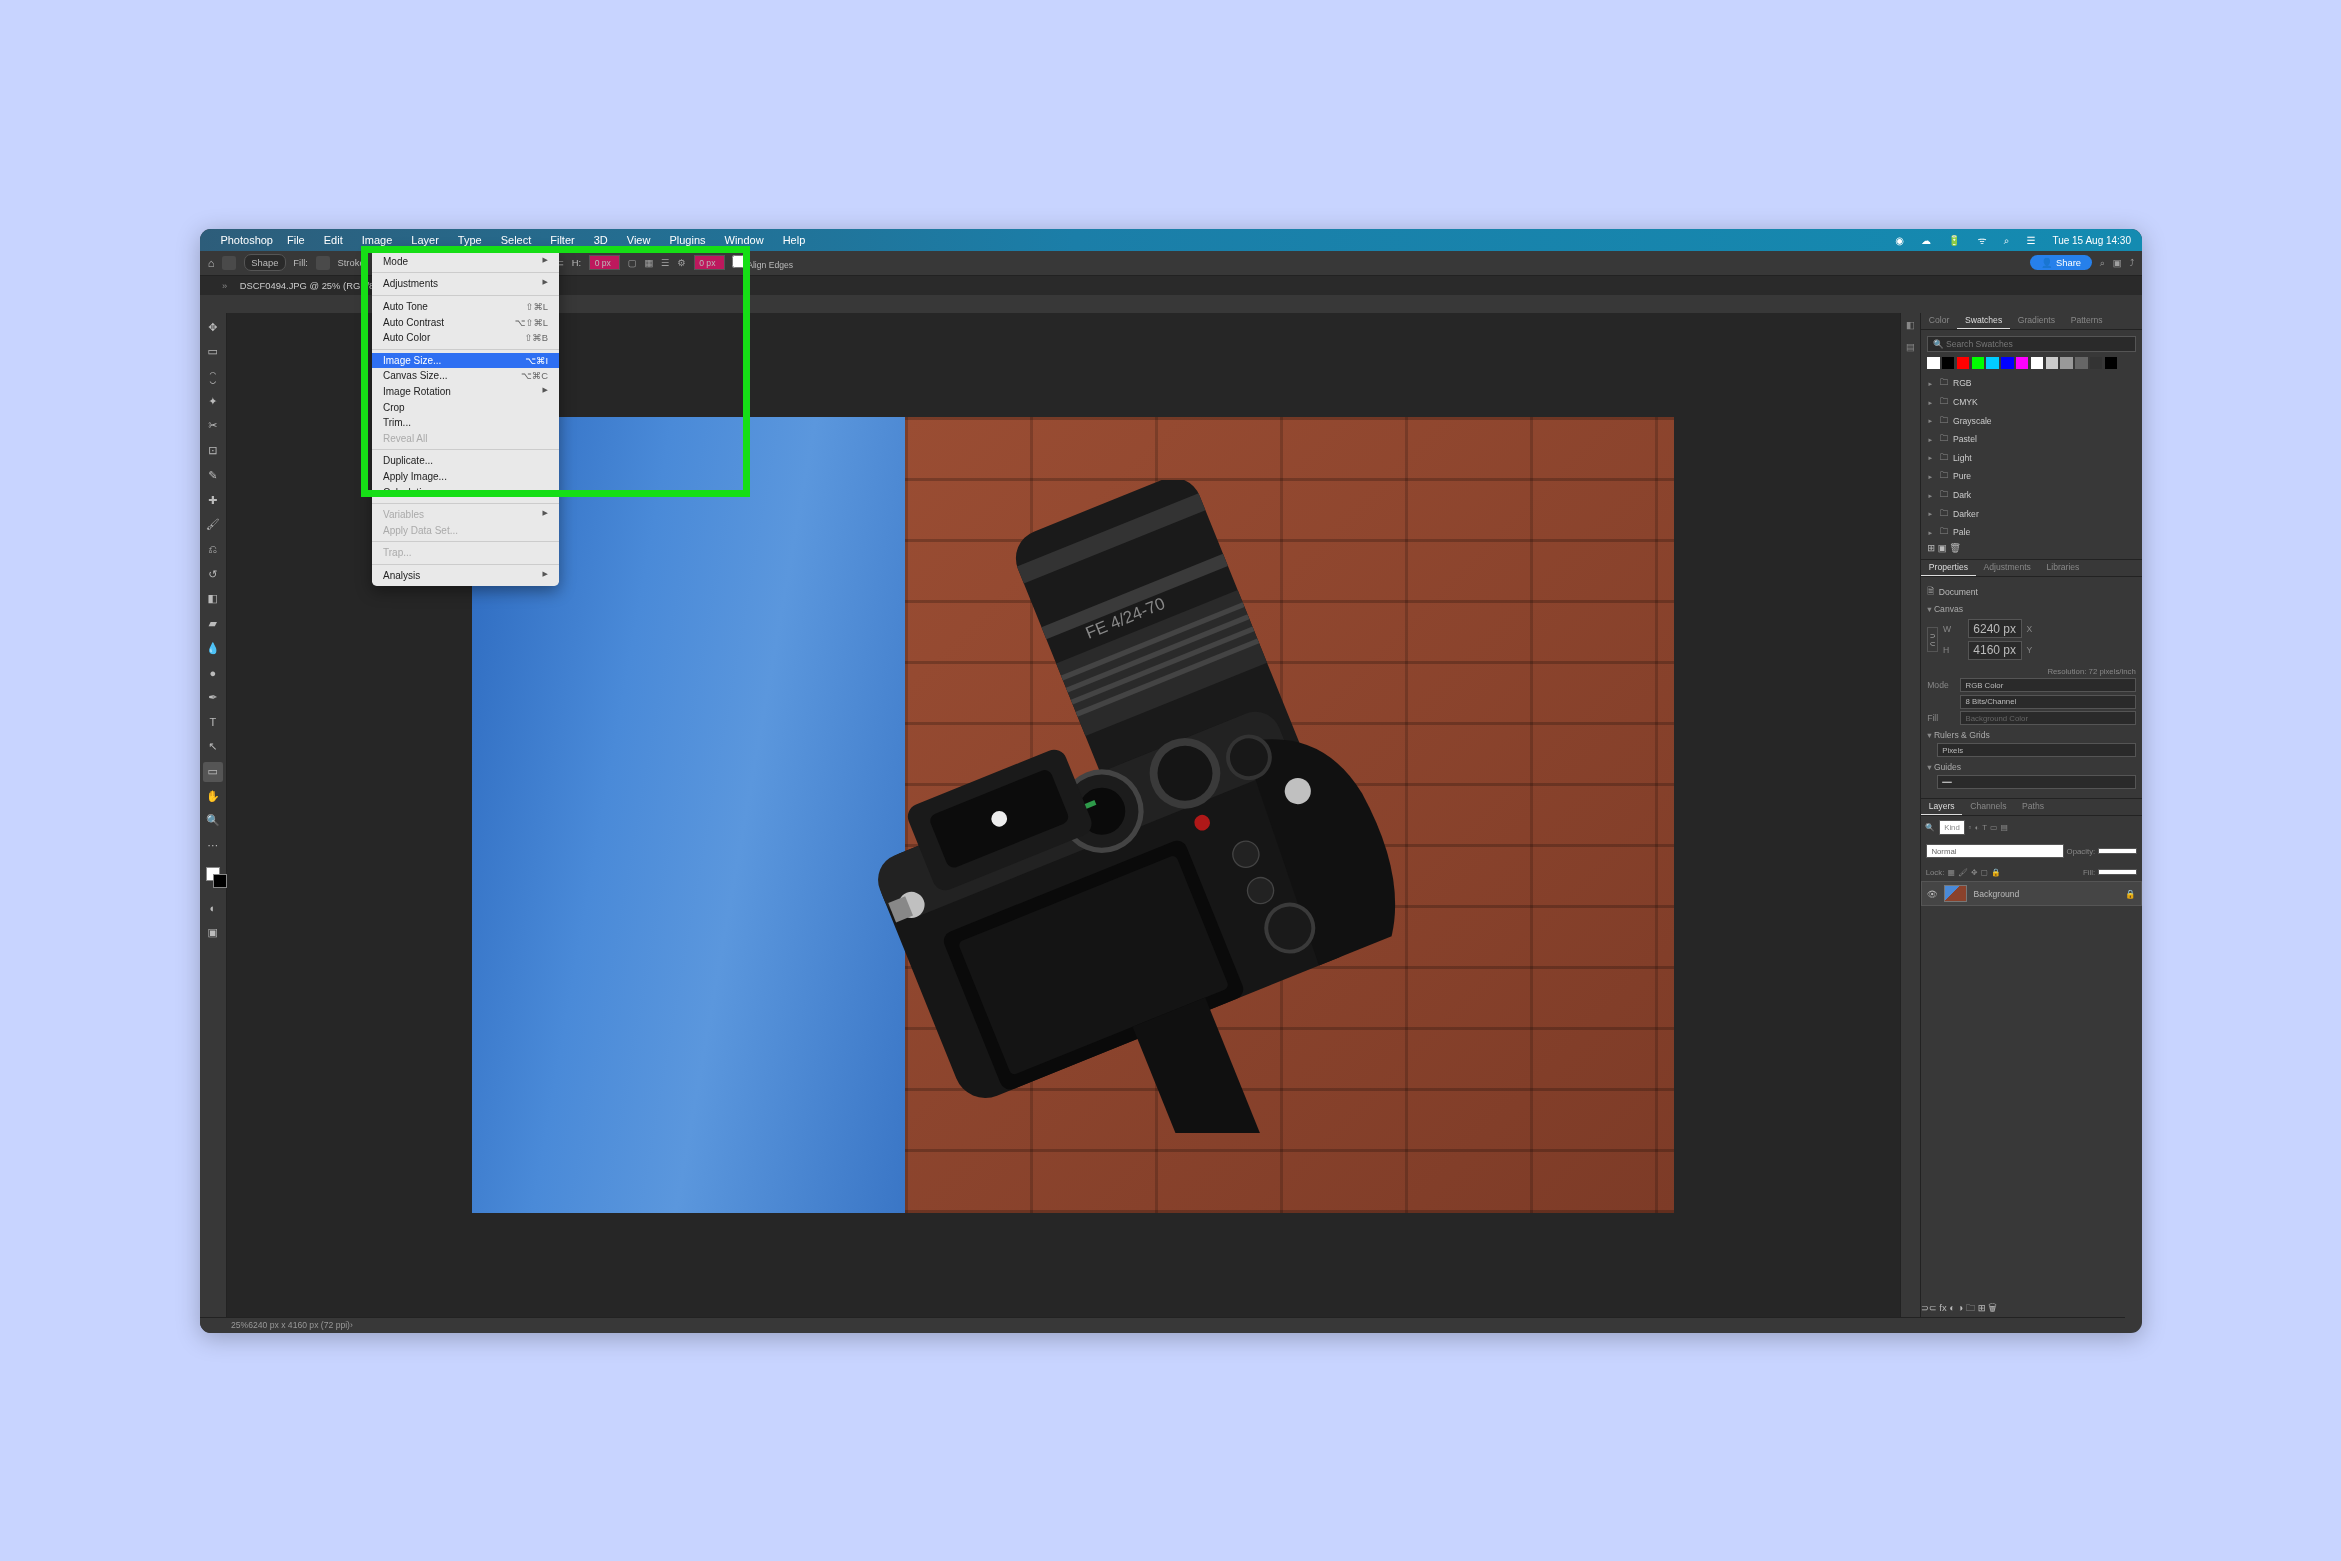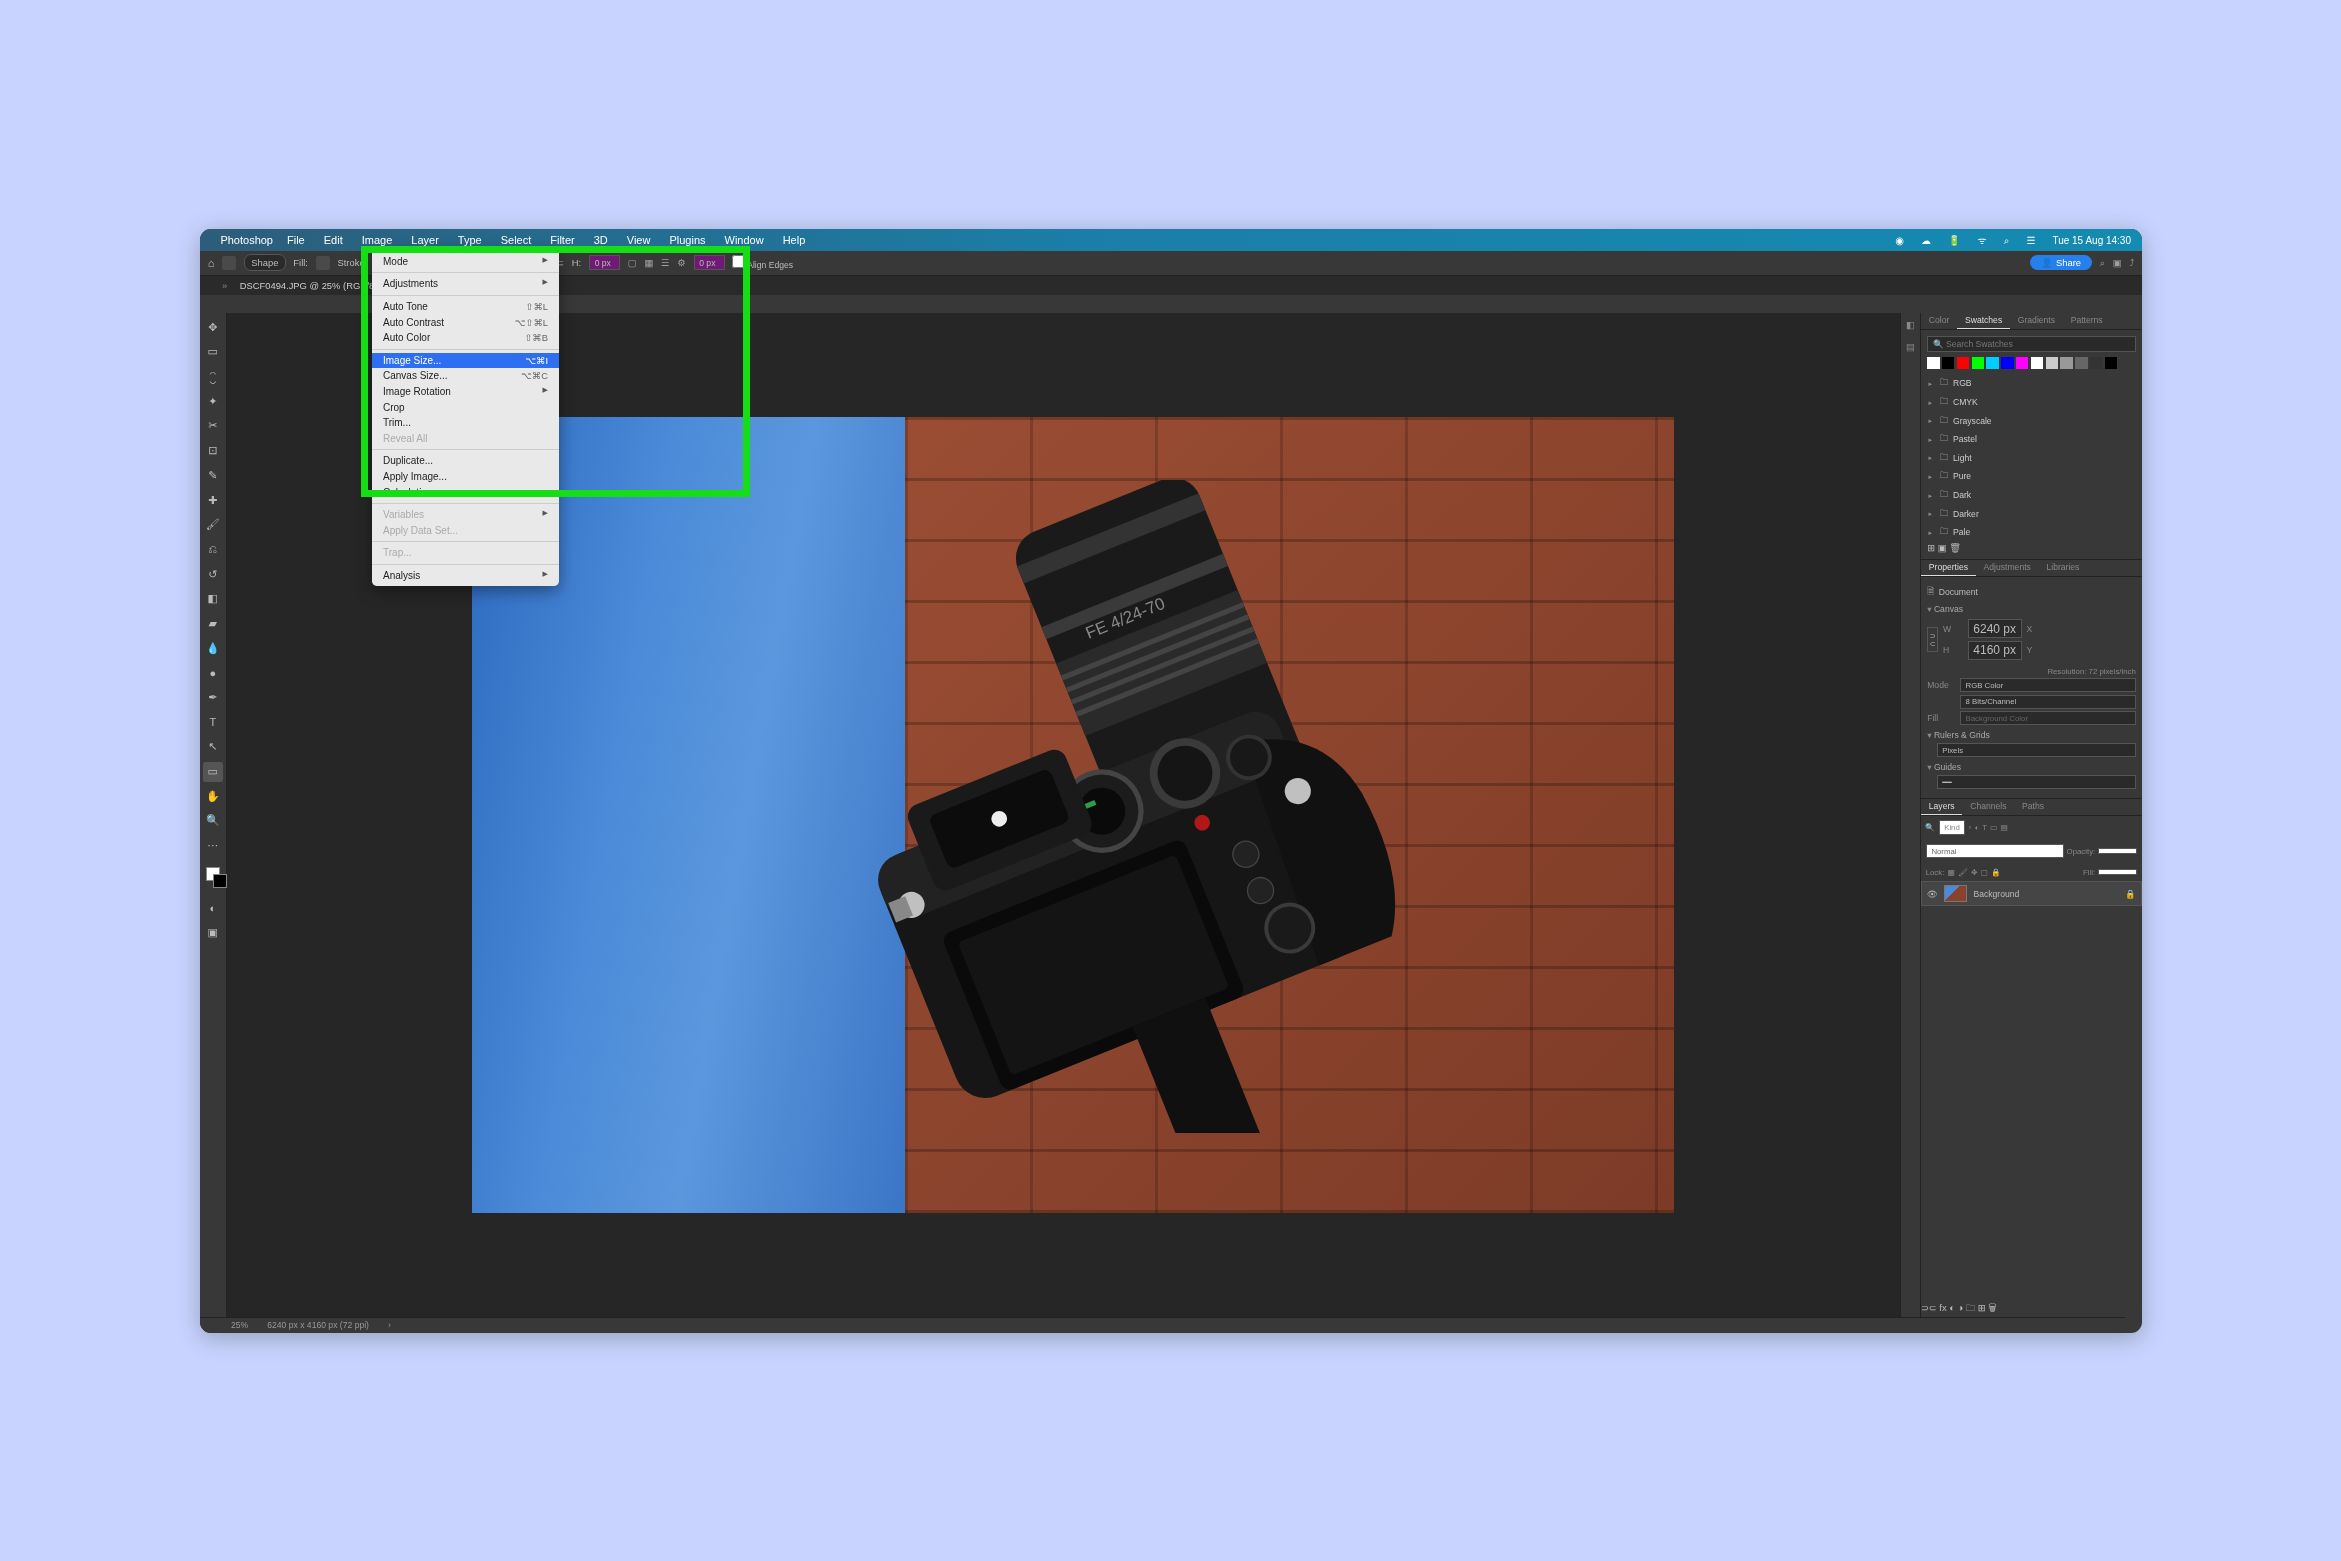--- a/index.html
+++ b/index.html
@@ -20,21 +20,21 @@
 .dot{width:9.4px;height:9.4px;border-radius:50%;margin-right:6.2px}
 .r{background:#ff5f56}.y{background:#ffbd2e}.g{background:#27c93f}
 .winchrome .title{flex:1;text-align:center;font-size:10px;color:#bbb}
 
 
 .optbar{height:25px;background:#383838;border-bottom:0.8px solid #222;display:flex;align-items:center;padding:0 7.8px;color:#bbb;font-size:9.4px;gap:7.8px}
 .optbar .home{font-size:11px}
 .optbar .sel{background:#2a2a2a;border:0.8px solid #555;padding:1.6px 6.2px;border-radius:7px}
 .optbar .share{margin-left:auto;background:#2680eb;color:#fff;padding:2.3px 11px;border-radius:9.4px;font-size:9.4px;display:flex;align-items:center;gap:3.1px}
 .optbar .obtn{width:14px;height:14px;background:#4a4a4a;border-radius:2.3px}
-.optbar .fld{background:#701a75;border:0.8px solid #555;padding:1.6px 4.7px;min-width:31px;font-size:8.6px}
+.optbar .fld{background:#be185d;border:0.8px solid #555;padding:1.6px 4.7px;min-width:31px;font-size:8.6px}
 .optbar .icon{opacity:.8}
 
 
 .tabrow{height:19px;background:#2a2a2a;display:flex;align-items:center;color:#ccc;font-size:9.4px;padding-left:22px}
 .tabrow .tab{padding:0 7.8px}
 .tabrow .tabx{margin-left:4.7px;color:#888}
 
 
 .work{position:absolute;top:84px;bottom:15.6px;left:0;right:0;display:flex}
 .tools{width:26.5px;background:#383838;border-right:0.8px solid #222;display:flex;flex-direction:column;align-items:center;padding-top:4.7px;gap:4.7px}
@@ -71,21 +71,21 @@
 .tiny{font-size:7.8px;color:#888;text-align:right;margin:1.6px 0}
 
 .layerspanel{flex:1;display:flex;flex-direction:column}
 .layrow{display:flex;align-items:center;padding:3.1px 4.7px;gap:6.2px;background:#454545;border:0.8px solid #555;font-size:8.6px}
 .layrow .eye{width:11px}
 .layrow .thumb{width:23.4px;height:17px;background:linear-gradient(135deg,#4a8ad8 40%,#8a422c 40%);border:0.8px solid #777}
 .layctrl{padding:4.7px;display:flex;gap:3.1px;align-items:center;font-size:7.8px;color:#888}
 .layctrl .drop{background:#ffffff;border:0.8px solid #555;padding:1.6px 4.7px;font-size:7.8px}
 
 
-.status{position:absolute;bottom:0;left:0;right:17px;height:15.6px;background:#383838;border-top:0.8px solid #222;display:flex;align-items:center;color:#999;font-size:8.6px;padding:0 31px;gap:19px}
+.status{position:absolute;bottom:0;left:0;right:17px;height:15.6px;background:#383838;border-top:0.8px solid #222;display:flex;align-items:center;color:#999;font-size:8.6px;padding:0 31px;}
 .status .sbar{flex:1}
 
 
 .ddmenu{position:absolute;top:22px;left:172px;width:187px;background:#e9e9e9;color:#222;font-size:10px;box-shadow:0 4.7px 15.6px rgba(0,0,0,.4);border-radius:0 0 4.7px 4.7px;padding:3.1px 0;z-index:50}
 .dditem{padding:2.3px 11px;display:flex;justify-content:space-between;cursor:default}
 .dditem .sc{color:#666;font-size:9.4px}
 .dditem.arrow::after{content:"▶";font-size:7px;color:#555}
 .dditem.sel{background:#2e6ff2;color:#fff}
 .dditem.sel .sc{color:#fff}
 .dditem.disabled{color:#aaa}

